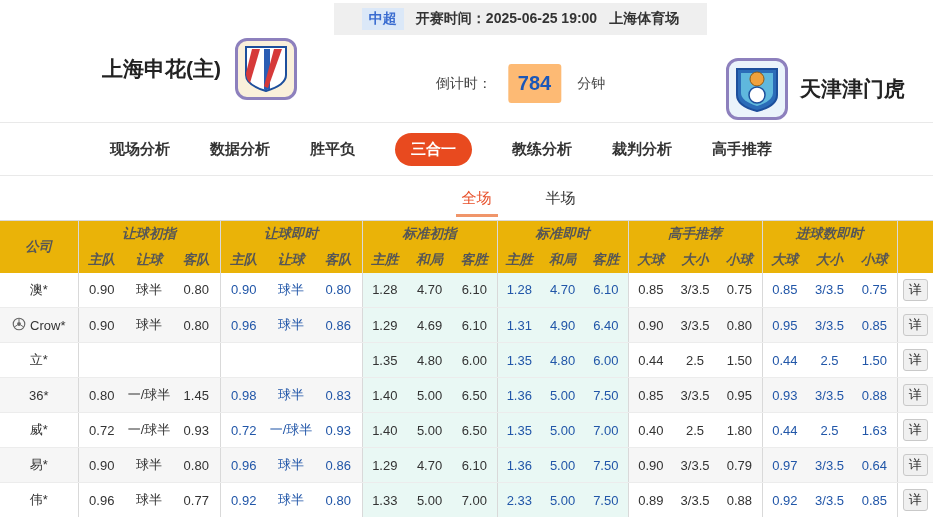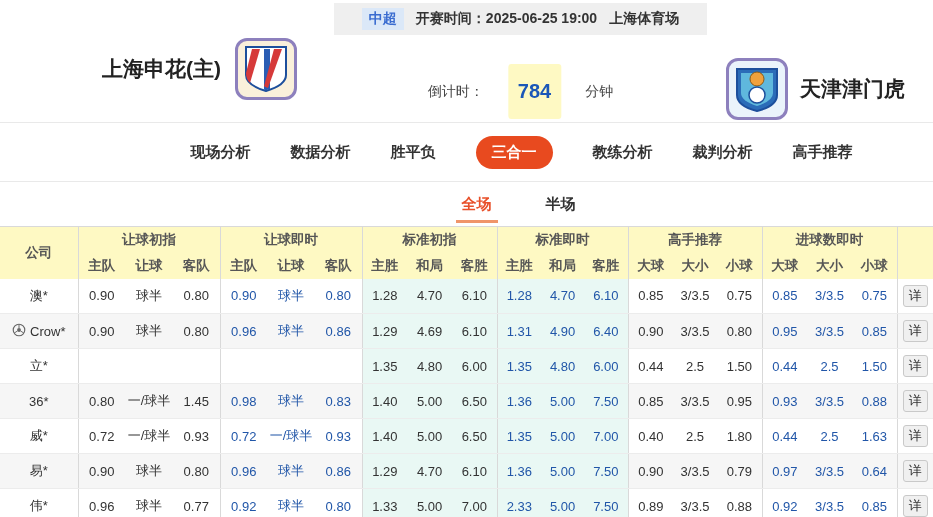--- a/index.html
+++ b/index.html
@@ -16,45 +16,45 @@
   
   .team-header { position: relative; height: 84px; }
   .team-left { position: absolute; left: 102px; top: 0; display: flex; align-items: center; gap: 14px; }
   .team-right { position: absolute; right: 28px; top: 20px; display: flex; align-items: center; gap: 12px; }
   .team-name { font-size: 21px; font-weight: bold; color: #222; }
   .logo-box { width: 62px; height: 62px; border: 3px solid #8d80bd; border-radius: 12px;
     display: flex; align-items: center; justify-content: center; }
   .logo-home { background: #faf0db; }
   .logo-away { background: #eaf3fb; }
   .countdown { position: absolute; left: calc(50% + 54px); top: 26px; transform: translateX(-50%);
-    display: flex; align-items: center; gap: 24px; white-space: nowrap; }
+    display: flex; align-items: center; gap: 16px; white-space: nowrap; }
   .countdown-label, .countdown-unit { font-size: 14px; color: #444; }
   .countdown-value { font-size: 20px; font-weight: bold; color: #1b57b8;
-    background: #fef9c3; padding: 16px 10px; border-radius: 3px; }
-
-  
-  .nav-tabs { height: 60px; border-top: 1px solid #e9e9e9; border-bottom: 1px solid #e9e9e9;
-    display: flex; justify-content: center; align-items: center; gap: 40px;
+    background: #fdba74; padding: 8px 10px; border-radius: 3px; }
+
+  
+  .nav-tabs { height: 54px; border-top: 1px solid #e9e9e9; border-bottom: 1px solid #e9e9e9;
+    display: flex; align-items: center; gap: 40px;
     transform: translateX(0); padding-left: 110px; }
   .nav-tab { font-size: 15px; font-weight: bold; color: #333; cursor: pointer; white-space: nowrap; }
   .nav-tab.active { background: #e84a1f; color: #fff; border-radius: 17px; padding: 7px 16px; }
 
   
   .sub-tabs { height: 44px; display: flex; justify-content: center; align-items: center;
     gap: 54px; padding-left: 104px; }
-  .sub-tab { font-size: 15px; font-weight: bold; color: #333; cursor: pointer; position: relative; }
+  .sub-tab { font-size: 15px; font-weight: normal; color: #333; cursor: pointer; position: relative; }
   .sub-tab.active { color: #e8502a; }
   .sub-tab.active::after { content: ""; position: absolute; left: -6px; right: -6px; bottom: -9px;
     height: 3px; background: #f0956a; }
 
   
   table { width: 933px; border-collapse: collapse; table-layout: fixed;
     border-top: 1px solid #d9d9d9; font-size: 13px; }
   th, td { text-align: center; padding: 0; }
-  thead th { background: #fef9c3; color: #565656; font-size: 13.5px; font-weight: bold; height: 26px; }
+  thead th { background: #eab308; color: #565656; font-size: 13.5px; font-weight: bold; height: 26px; font-style: italic; }
   tbody td { height: 35px; border-bottom: 1px solid #ececec; color: #333; }
   tbody tr.alt td { background: #f6f6f6; }
   td.cyan, tbody tr.alt td.cyan { background: #e9f8f4; }
   td.blue { color: #2156a8; }
   .gb { border-right: 1px solid #d9d9d9; }
   .company-cell { color: #333; }
   .company-inner { display: inline-flex; align-items: center; gap: 4px; }
   .ball-icon { display: inline-block; width: 14px; height: 14px; }
   .detail-btn { display: inline-block; font-size: 13px; color: #333; background: #f0f0f0;
     border: 1px solid #c9c9c9; border-radius: 3px; padding: 2px 5px; cursor: pointer; line-height: 1.2; }

